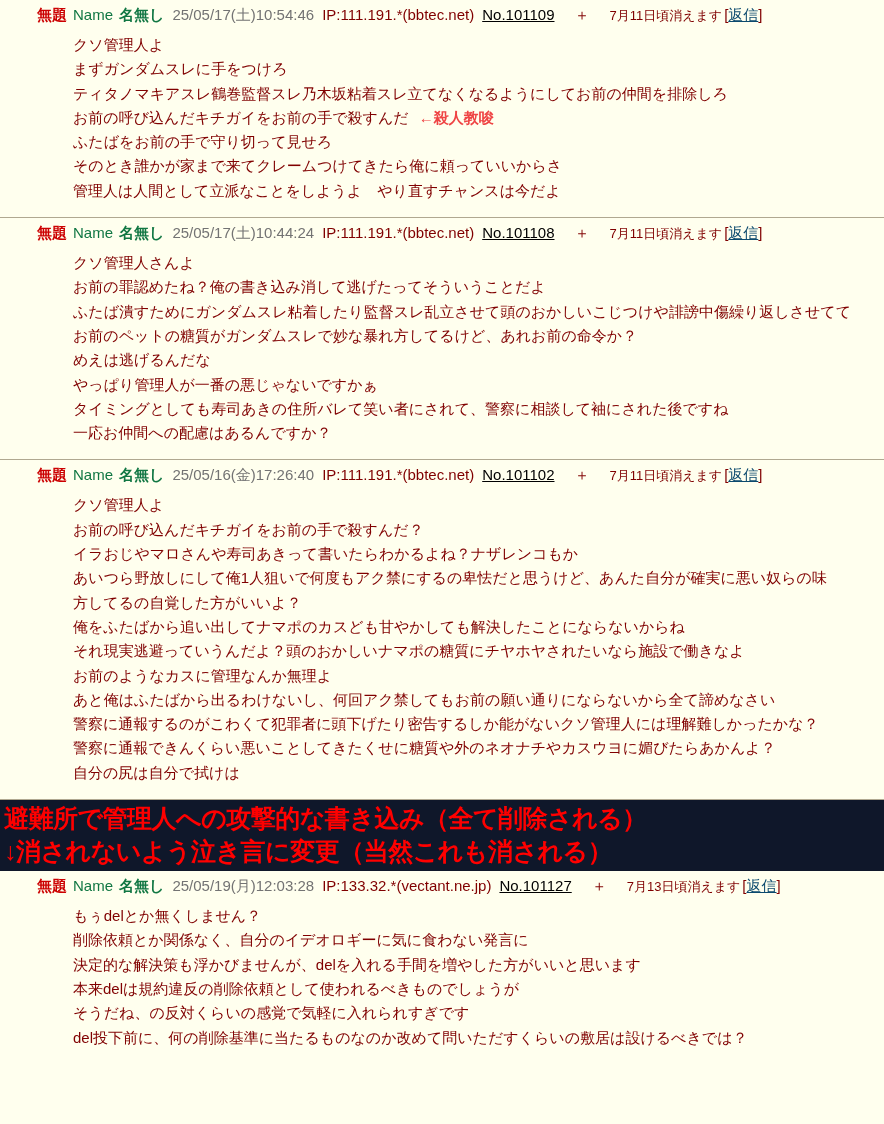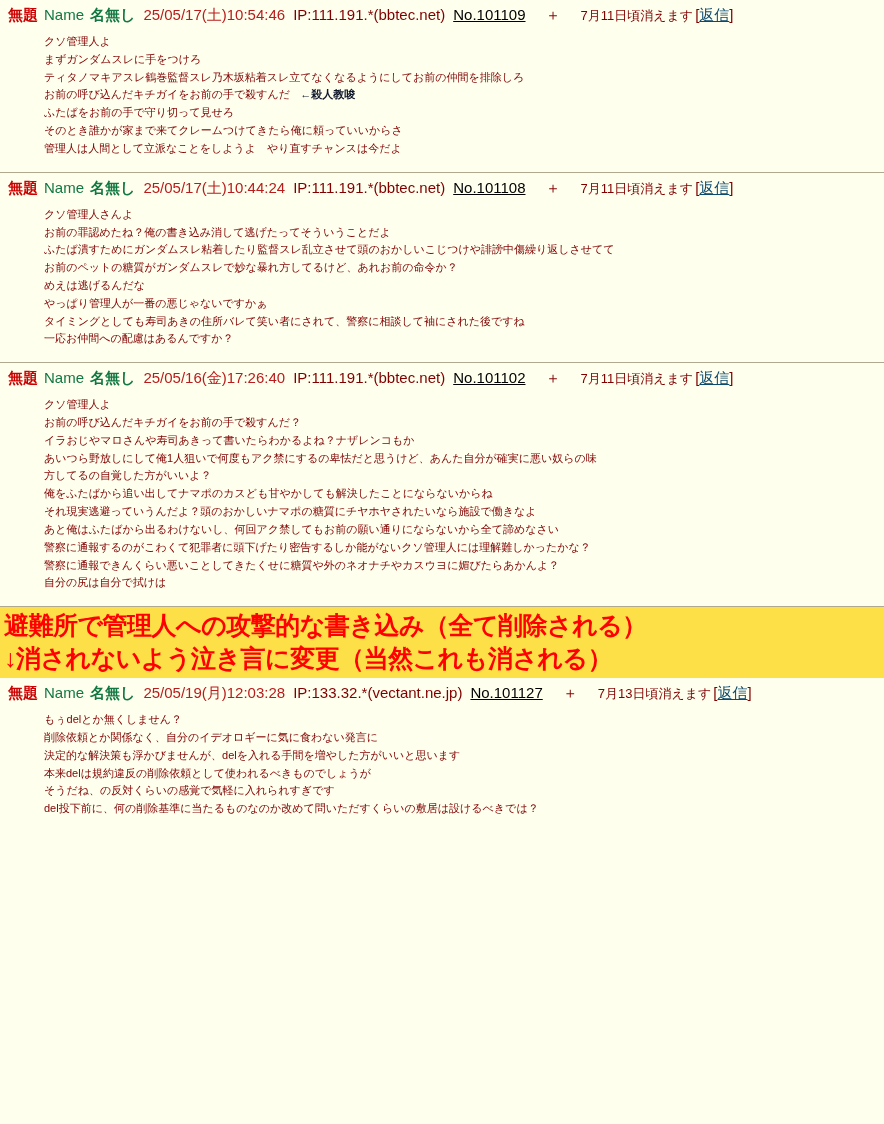--- a/index.html
+++ b/index.html
@@ -13,20 +13,21 @@
     font-family: "Liberation Sans", "DejaVu Sans", sans-serif;
     font-size: 15px;
     color: #800000;
   }
   .board {
     width: 884px;
     position: relative;
   }
   .post {
     padding: 0;
+    margin-left: 29px;
   }
   .post-header {
     display: flex;
     align-items: baseline;
     flex-wrap: nowrap;
     white-space: nowrap;
     padding: 6px 6px 2px 8px;
     font-size: 15px;
   }
   .hdr-title {
@@ -37,21 +38,21 @@
   .hdr-namelabel {
     color: #117743;
     margin-right: 6px;
   }
   .hdr-name {
     color: #117743;
     font-weight: bold;
     margin-right: 8px;
   }
   .hdr-date {
-    color: #b91c1c;
+    color: #737373;
     margin-right: 8px;
   }
   .hdr-ip {
     color: #800000;
     margin-right: 8px;
   }
   .hdr-no {
     color: #000000;
     text-decoration: underline;
     margin-right: 8px;
@@ -74,39 +75,39 @@
   }
   .hdr-reply a {
     color: #0c4a6e;
     text-decoration: underline;
     cursor: pointer;
   }
   .post-body {
     padding: 6px 8px 10px 44px;
     line-height: 1.62;
     color: #800000;
-    font-size: 11px;
+    font-size: 15px;
   }
   .post-body div {
     white-space: pre-wrap;
   }
   .redmark {
-    color: #0f172a;
+    color: #ef4444;
     font-weight: bold;
     margin-left: 10px;
     font-family: Liberation Serif, serif;
   }
   .divider {
     border: 0;
     border-top: 1px solid #B0A890;
     margin: 4px 0 0 0;
     height: 0;
   }
   .banner {
-    background: #fde047;
+    background: #0f172a;
     padding: 2px 0 4px 4px;
   }
   .banner-line {
     color: #FF0000;
     font-weight: bold;
     font-size: 25px;
     line-height: 1.30;
     letter-spacing: -0.5px;
     white-space: pre;
   }
@@ -176,20 +177,21 @@
           <span class="hdr-reply"><span>[</span><a>返信</a><span>]</span></span>
         </div>
         <div class="post-body">
           <div><span>クソ管理人よ</span></div>
           <div><span>お前の呼び込んだキチガイをお前の手で殺すんだ？</span></div>
           <div><span>イラおじやマロさんや寿司あきって書いたらわかるよね？ナザレンコもか</span></div>
           <div><span>あいつら野放しにして俺1人狙いで何度もアク禁にするの卑怯だと思うけど、あんた自分が確実に悪い奴らの味</span></div>
           <div><span>方してるの自覚した方がいいよ？</span></div>
           <div><span>俺をふたばから追い出してナマポのカスども甘やかしても解決したことにならないからね</span></div>
           <div><span>それ現実逃避っていうんだよ？頭のおかしいナマポの糖質にチヤホヤされたいなら施設で働きなよ</span></div>
+          <div><span>お前のようなカスに管理なんか無理よ</span></div>
           <div><span>あと俺はふたばから出るわけないし、何回アク禁してもお前の願い通りにならないから全て諦めなさい</span></div>
           <div><span>警察に通報するのがこわくて犯罪者に頭下げたり密告するしか能がないクソ管理人には理解難しかったかな？</span></div>
           <div><span>警察に通報できんくらい悪いことしてきたくせに糖質や外のネオナチやカスウヨに媚びたらあかんよ？</span></div>
           <div><span>自分の尻は自分で拭けは</span></div>
         </div>
       </div>
       <hr class="divider">
       <div class="banner">
         <div class="banner-line">避難所で管理人への攻撃的な書き込み（全て削除される）</div>
         <div class="banner-line">↓消されないよう泣き言に変更（当然これも消される）</div>

